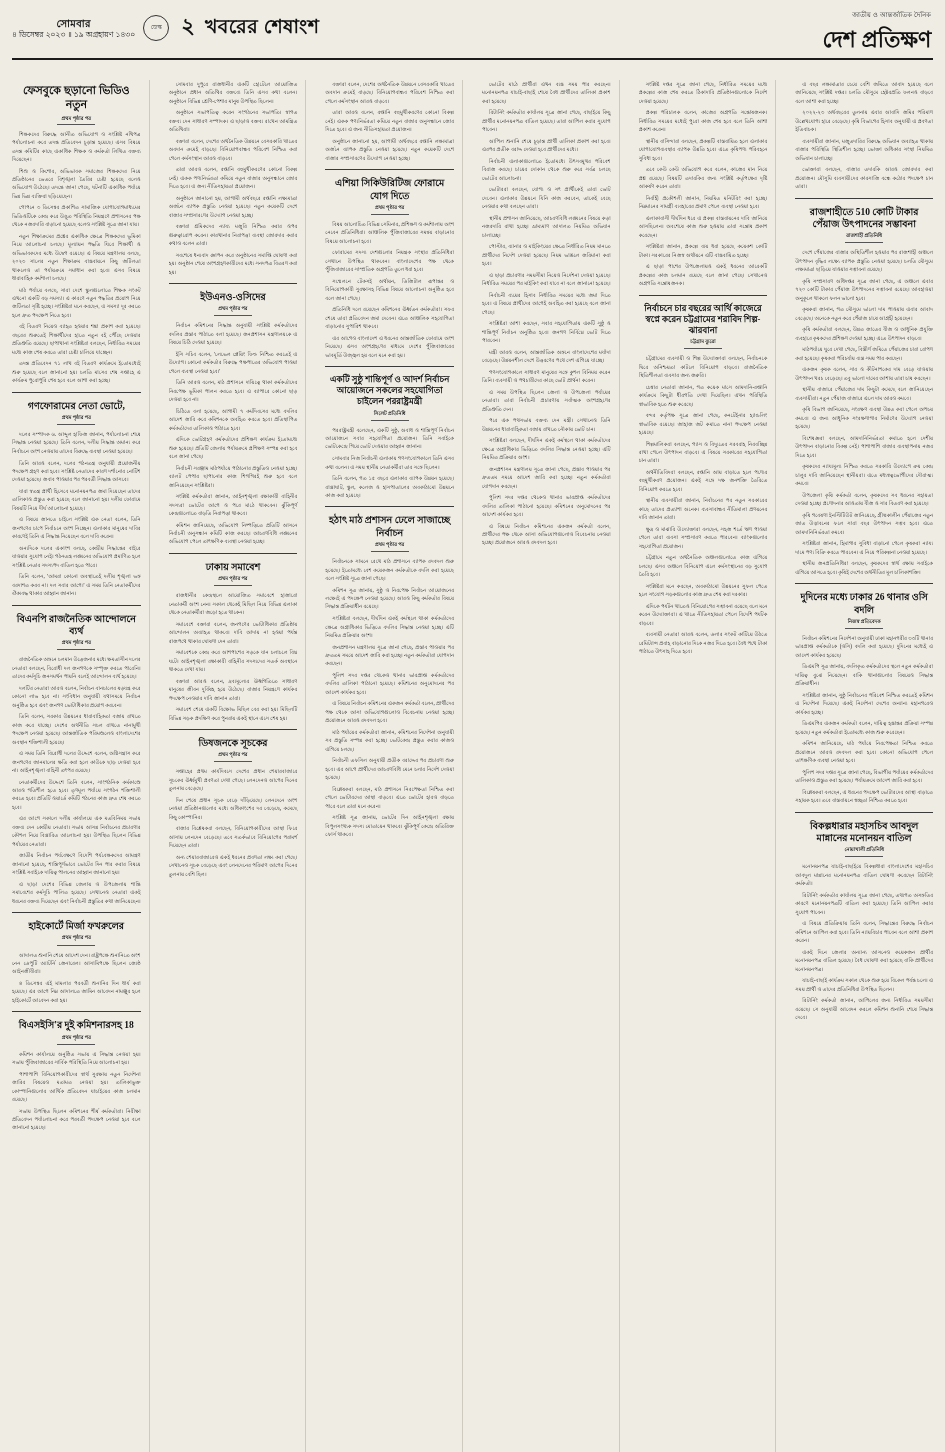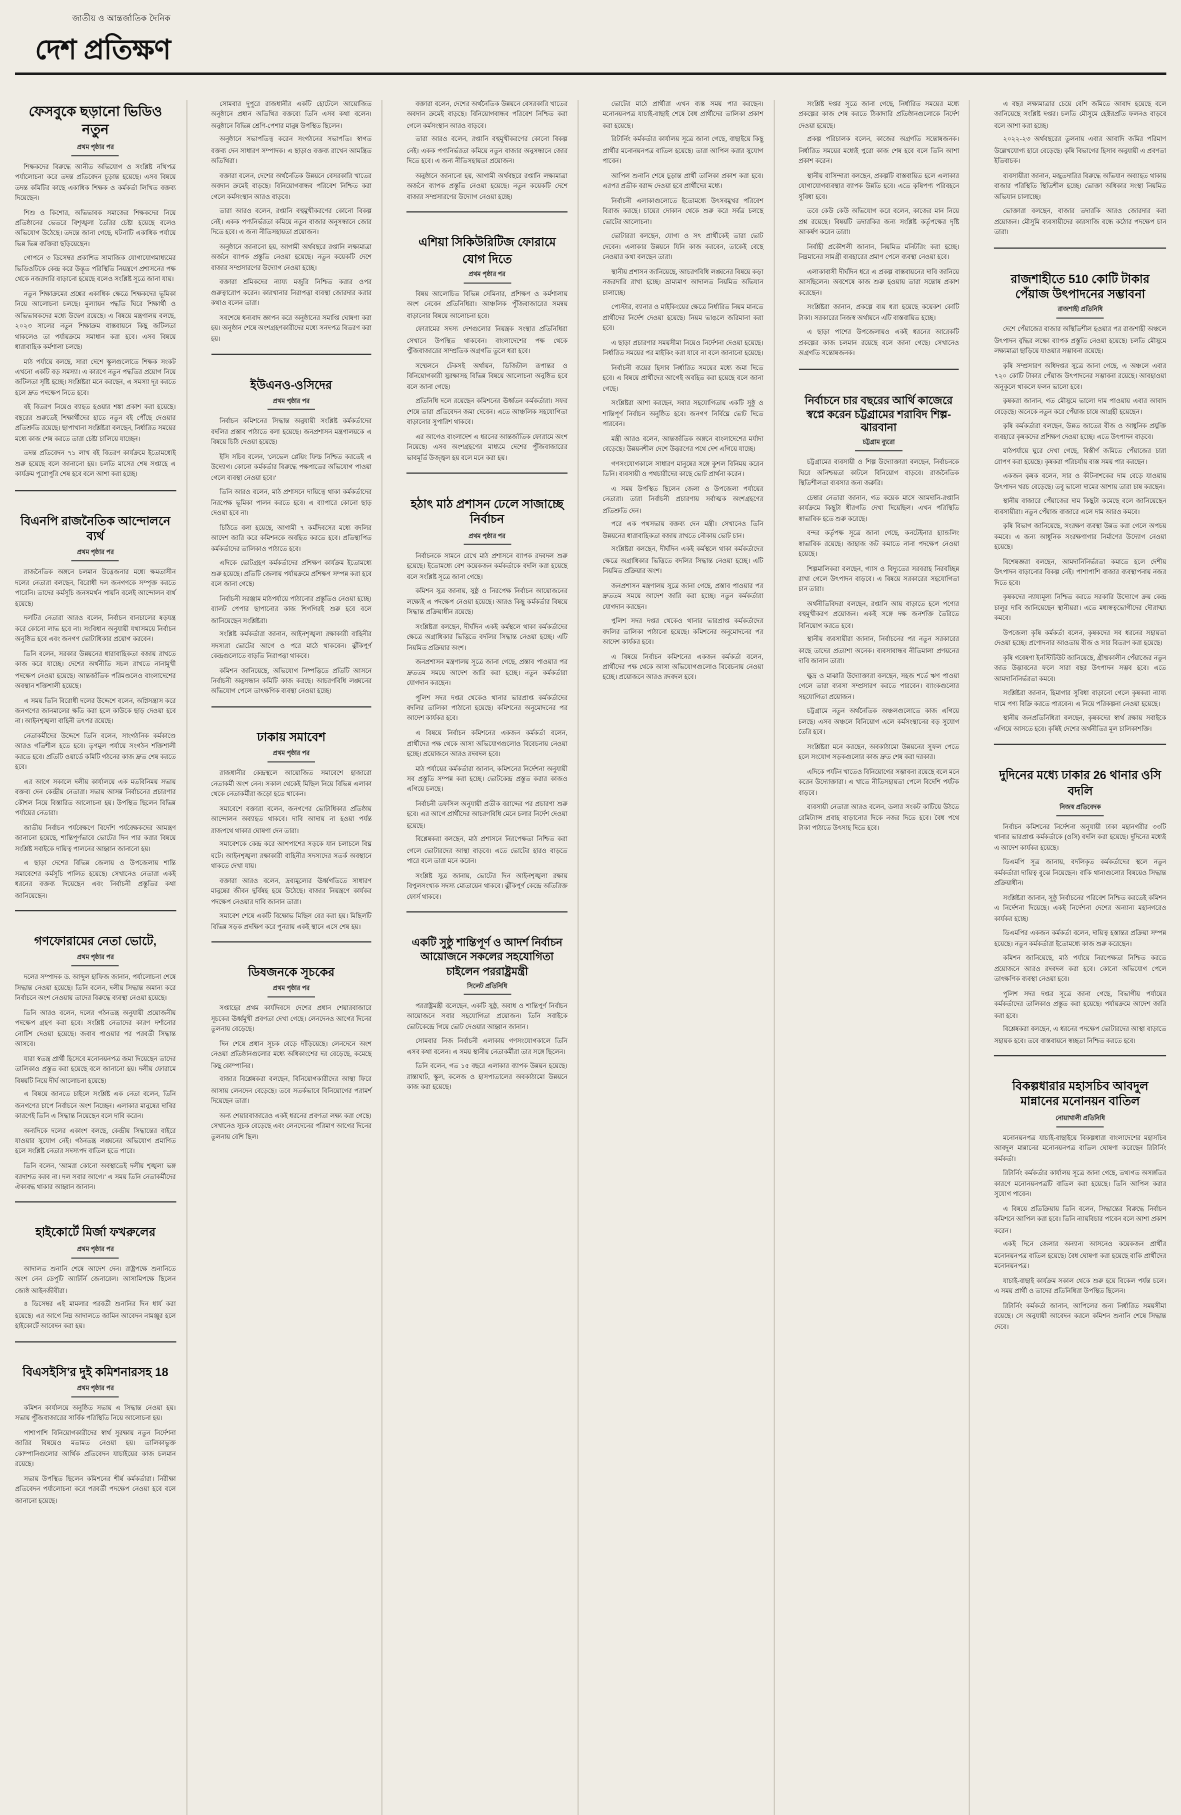--- a/index.html
+++ b/index.html
@@ -63,74 +63,83 @@
   .hl.h4{font-size:8.6px;}
   .byline{
     font-size:5px;text-align:center;color:#222;font-weight:bold;
     margin-bottom:3px;padding-bottom:2px;
   }
   .byline:after{
     content:"";display:block;width:38px;height:1px;background:#555;
     margin:2px auto 0 auto;
   }
   p.body{margin:0 0 3.2px 0;text-indent:7px;}
-  .rule-top{border-top:1px solid #3a3a3a;padding-top:16px;margin-top:5px;}
+  .rule-top{border-top:1px solid #3a3a3a;padding-top:4px;margin-top:5px;font-family:Liberation Serif, serif;}
 </style>
 </head>
 <body>
 
 <div class="page">
 
   <div class="masthead">
+    <div class="mh-left">
+      <div class="mh-dateblock">
+        <div class="mh-day">সোমবার</div>
+        <div class="mh-date">৪ ডিসেম্বর ২০২৩ ॥ ১৯ অগ্রহায়ণ ১৪৩০</div>
+      </div>
+      <div class="mh-seal">ডেস্ক</div>
+      <div class="mh-pageno">২</div>
+      <div class="mh-section">খবরের শেষাংশ</div>
+    </div>
     <div class="mh-right">
       <div class="mh-tag">জাতীয় ও আন্তর্জাতিক দৈনিক</div>
       <div class="mh-logo">দেশ প্রতিক্ষণ</div>
     </div>
   </div>
 
   <div class="cols">
 
     <div class="col">
       <div class="art">
         <div class="hl h2">ফেসবুকে ছড়ানো ভিডিও নতুন</div>
         <div class="byline">প্রথম পৃষ্ঠার পর</div>
         <p class="body">শিক্ষকদের বিরুদ্ধে আনীত অভিযোগ ও সংশ্লিষ্ট নথিপত্র পর্যালোচনা করে তদন্ত প্রতিবেদন চূড়ান্ত হয়েছে। এসব বিষয়ে তদন্ত কমিটির কাছে একাধিক শিক্ষক ও কর্মকর্তা লিখিত বক্তব্য দিয়েছেন।</p>
         <p class="body">শিশু ও কিশোর, অভিভাবক সমাজের শিক্ষকদের নিয়ে প্রতিষ্ঠানের ভেতরে বিশৃঙ্খলা তৈরির চেষ্টা হয়েছে বলেও অভিযোগ উঠেছে। তদন্তে জানা গেছে, ঘটনাটি একাধিক পর্যায়ে ভিন্ন ভিন্ন ব্যক্তিরা ছড়িয়েছেন।</p>
         <p class="body">গোপনে ৩ ডিসেম্বর প্রকাশিত সামাজিক যোগাযোগমাধ্যমের ভিডিওটিকে কেন্দ্র করে উদ্ভূত পরিস্থিতি নিয়ন্ত্রণে প্রশাসনের পক্ষ থেকে নজরদারি বাড়ানো হয়েছে বলেও সংশ্লিষ্ট সূত্রে জানা যায়।</p>
         <p class="body">নতুন শিক্ষাক্রমের প্রশ্নের একাধিক ক্ষেত্রে শিক্ষকদের ভূমিকা নিয়ে আলোচনা চলছে। মূল্যায়ন পদ্ধতি ঘিরে শিক্ষার্থী ও অভিভাবকদের মধ্যে উদ্বেগ রয়েছে। এ বিষয়ে মন্ত্রণালয় বলছে, ২০২৩ সালের নতুন শিক্ষাক্রম বাস্তবায়নে কিছু জটিলতা থাকলেও তা পর্যায়ক্রমে সমাধান করা হবে। এসব বিষয়ে ধারাবাহিক কর্মশালা চলছে।</p>
         <p class="body">মাঠ পর্যায়ে বলছে, সারা দেশে স্কুলগুলোতে শিক্ষক সংকট এখনো একটি বড় সমস্যা। এ কারণে নতুন পদ্ধতির প্রয়োগ নিয়ে জটিলতা সৃষ্টি হচ্ছে। সংশ্লিষ্টরা মনে করছেন, এ সমস্যা দূর করতে হলে দ্রুত পদক্ষেপ নিতে হবে।</p>
         <p class="body">বই বিতরণ নিয়েও ব্যাহত হওয়ার শঙ্কা প্রকাশ করা হয়েছে। বছরের শুরুতেই শিক্ষার্থীদের হাতে নতুন বই পৌঁছে দেওয়ার প্রতিশ্রুতি রয়েছে। ছাপাখানা সংশ্লিষ্টরা বলছেন, নির্ধারিত সময়ের মধ্যে কাজ শেষ করতে তারা চেষ্টা চালিয়ে যাচ্ছেন।</p>
         <p class="body">তদন্ত প্রতিবেদন ৭১ লাখ বই বিতরণ কার্যক্রমে ইতোমধ্যেই শুরু হয়েছে বলে জানানো হয়। চলতি মাসের শেষ সপ্তাহে এ কার্যক্রম পুরোপুরি শেষ হবে বলে আশা করা হচ্ছে।</p>
+      </div>
+
+      <div class="art rule-top">
+        <div class="hl h3">গণফোরামের নেতা ভোটে,</div>
+        <div class="byline">প্রথম পৃষ্ঠার পর</div>
+        <p class="body">দলের সম্পাদক ড. আব্দুল হাফিজ জানান, পর্যালোচনা শেষে সিদ্ধান্ত নেওয়া হয়েছে। তিনি বলেন, দলীয় সিদ্ধান্ত অমান্য করে নির্বাচনে অংশ নেওয়ায় তাদের বিরুদ্ধে ব্যবস্থা নেওয়া হয়েছে।</p>
+        <p class="body">তিনি আরও বলেন, দলের গঠনতন্ত্র অনুযায়ী প্রয়োজনীয় পদক্ষেপ গ্রহণ করা হবে। সংশ্লিষ্ট নেতাদের কারণ দর্শানোর নোটিশ দেওয়া হয়েছে। জবাব পাওয়ার পর পরবর্তী সিদ্ধান্ত আসবে।</p>
+        <p class="body">যারা স্বতন্ত্র প্রার্থী হিসেবে মনোনয়নপত্র জমা দিয়েছেন তাদের তালিকাও প্রস্তুত করা হয়েছে বলে জানানো হয়। দলীয় ফোরামে বিষয়টি নিয়ে দীর্ঘ আলোচনা হয়েছে।</p>
+        <p class="body">এ বিষয়ে জানতে চাইলে সংশ্লিষ্ট এক নেতা বলেন, তিনি জনগণের চাপে নির্বাচনে অংশ নিচ্ছেন। এলাকার মানুষের দাবির কারণেই তিনি এ সিদ্ধান্ত নিয়েছেন বলে দাবি করেন।</p>
+        <p class="body">অন্যদিকে দলের একাংশ বলছে, কেন্দ্রীয় সিদ্ধান্তের বাইরে যাওয়ার সুযোগ নেই। গঠনতন্ত্র লঙ্ঘনের অভিযোগ প্রমাণিত হলে সংশ্লিষ্ট নেতার সদস্যপদ বাতিল হতে পারে।</p>
+        <p class="body">তিনি বলেন, 'আমরা কোনো অবস্থাতেই দলীয় শৃঙ্খলা ভঙ্গ বরদাশত করব না। দল সবার আগে।' এ সময় তিনি নেতাকর্মীদের ঐক্যবদ্ধ থাকার আহ্বান জানান।</p>
       </div>
 
       <div class="art rule-top">
         <div class="hl h3">বিএনপি রাজনৈতিক আন্দোলনে ব্যর্থ</div>
         <div class="byline">প্রথম পৃষ্ঠার পর</div>
         <p class="body">রাজনৈতিক অঙ্গনে চলমান উত্তেজনার মধ্যে ক্ষমতাসীন দলের নেতারা বলছেন, বিরোধী দল জনগণকে সম্পৃক্ত করতে পারেনি। তাদের কর্মসূচি জনসমর্থন পায়নি বলেই আন্দোলন ব্যর্থ হয়েছে।</p>
         <p class="body">দলটির নেতারা আরও বলেন, নির্বাচন বানচালের ষড়যন্ত্র করে কোনো লাভ হবে না। সংবিধান অনুযায়ী যথাসময়ে নির্বাচন অনুষ্ঠিত হবে এবং জনগণ ভোটাধিকার প্রয়োগ করবেন।</p>
         <p class="body">তিনি বলেন, সরকার উন্নয়নের ধারাবাহিকতা বজায় রাখতে কাজ করে যাচ্ছে। দেশের অর্থনীতি সচল রাখতে নানামুখী পদক্ষেপ নেওয়া হয়েছে। আন্তর্জাতিক পরিমণ্ডলেও বাংলাদেশের অবস্থান শক্তিশালী হয়েছে।</p>
         <p class="body">এ সময় তিনি বিরোধী দলের উদ্দেশে বলেন, অগ্নিসন্ত্রাস করে জনগণের জানমালের ক্ষতি করা হলে কাউকে ছাড় দেওয়া হবে না। আইনশৃঙ্খলা বাহিনী তৎপর রয়েছে।</p>
         <p class="body">নেতাকর্মীদের উদ্দেশে তিনি বলেন, সাংগঠনিক কর্মকাণ্ডে আরও গতিশীল হতে হবে। তৃণমূল পর্যায়ে সংগঠন শক্তিশালী করতে হবে। প্রতিটি ওয়ার্ডে কমিটি গঠনের কাজ দ্রুত শেষ করতে হবে।</p>
         <p class="body">এর আগে সকালে দলীয় কার্যালয়ে এক মতবিনিময় সভায় বক্তব্য দেন কেন্দ্রীয় নেতারা। সভায় আসন্ন নির্বাচনের প্রচারণার কৌশল নিয়ে বিস্তারিত আলোচনা হয়। উপস্থিত ছিলেন বিভিন্ন পর্যায়ের নেতারা।</p>
         <p class="body">জাতীয় নির্বাচন পর্যবেক্ষণে বিদেশি পর্যবেক্ষকদের আমন্ত্রণ জানানো হয়েছে, শান্তিপূর্ণভাবে ভোটের দিন পার করার বিষয়ে সংশ্লিষ্ট সবাইকে দায়িত্ব পালনের আহ্বান জানানো হয়।</p>
         <p class="body">এ ছাড়া দেশের বিভিন্ন জেলায় ও উপজেলায় শান্তি সমাবেশের কর্মসূচি পালিত হয়েছে। সেখানেও নেতারা একই ধরনের বক্তব্য দিয়েছেন এবং নির্বাচনী প্রস্তুতির কথা জানিয়েছেন।</p>
       </div>
 
       <div class="art rule-top">
-        <div class="hl h3">গণফোরামের নেতা ভোটে,</div>
-        <div class="byline">প্রথম পৃষ্ঠার পর</div>
-        <p class="body">দলের সম্পাদক ড. আব্দুল হাফিজ জানান, পর্যালোচনা শেষে সিদ্ধান্ত নেওয়া হয়েছে। তিনি বলেন, দলীয় সিদ্ধান্ত অমান্য করে নির্বাচনে অংশ নেওয়ায় তাদের বিরুদ্ধে ব্যবস্থা নেওয়া হয়েছে।</p>
-        <p class="body">তিনি আরও বলেন, দলের গঠনতন্ত্র অনুযায়ী প্রয়োজনীয় পদক্ষেপ গ্রহণ করা হবে। সংশ্লিষ্ট নেতাদের কারণ দর্শানোর নোটিশ দেওয়া হয়েছে। জবাব পাওয়ার পর পরবর্তী সিদ্ধান্ত আসবে।</p>
-        <p class="body">যারা স্বতন্ত্র প্রার্থী হিসেবে মনোনয়নপত্র জমা দিয়েছেন তাদের তালিকাও প্রস্তুত করা হয়েছে বলে জানানো হয়। দলীয় ফোরামে বিষয়টি নিয়ে দীর্ঘ আলোচনা হয়েছে।</p>
-        <p class="body">এ বিষয়ে জানতে চাইলে সংশ্লিষ্ট এক নেতা বলেন, তিনি জনগণের চাপে নির্বাচনে অংশ নিচ্ছেন। এলাকার মানুষের দাবির কারণেই তিনি এ সিদ্ধান্ত নিয়েছেন বলে দাবি করেন।</p>
-        <p class="body">অন্যদিকে দলের একাংশ বলছে, কেন্দ্রীয় সিদ্ধান্তের বাইরে যাওয়ার সুযোগ নেই। গঠনতন্ত্র লঙ্ঘনের অভিযোগ প্রমাণিত হলে সংশ্লিষ্ট নেতার সদস্যপদ বাতিল হতে পারে।</p>
-        <p class="body">তিনি বলেন, 'আমরা কোনো অবস্থাতেই দলীয় শৃঙ্খলা ভঙ্গ বরদাশত করব না। দল সবার আগে।' এ সময় তিনি নেতাকর্মীদের ঐক্যবদ্ধ থাকার আহ্বান জানান।</p>
-      </div>
-
-      <div class="art rule-top">
         <div class="hl h3">হাইকোর্টে মির্জা ফখরুলের</div>
         <div class="byline">প্রথম পৃষ্ঠার পর</div>
         <p class="body">আদালত শুনানি শেষে আদেশ দেন। রাষ্ট্রপক্ষে শুনানিতে অংশ নেন ডেপুটি অ্যাটর্নি জেনারেল। আসামিপক্ষে ছিলেন জ্যেষ্ঠ আইনজীবীরা।</p>
         <p class="body">৪ ডিসেম্বর এই মামলার পরবর্তী শুনানির দিন ধার্য করা হয়েছে। এর আগে নিম্ন আদালতে জামিন আবেদন নামঞ্জুর হলে হাইকোর্টে আবেদন করা হয়।</p>
       </div>
 
       <div class="art rule-top">
         <div class="hl h3">বিএসইসি'র দুই কমিশনারসহ 18</div>
         <div class="byline">প্রথম পৃষ্ঠার পর</div>
         <p class="body">কমিশন কার্যালয়ে অনুষ্ঠিত সভায় এ সিদ্ধান্ত নেওয়া হয়। সভায় পুঁজিবাজারের সার্বিক পরিস্থিতি নিয়ে আলোচনা হয়।</p>
@@ -191,43 +200,43 @@
       </div>
 
       <div class="art rule-top">
         <div class="hl h3">এশিয়া সিকিউরিটিজ ফোরামে যোগ দিতে</div>
         <div class="byline">প্রথম পৃষ্ঠার পর</div>
         <p class="body">বিষয় আলোচিত বিভিন্ন সেমিনার, প্রশিক্ষণ ও কর্মশালায় অংশ নেবেন প্রতিনিধিরা। আঞ্চলিক পুঁজিবাজারের সমন্বয় বাড়ানোর বিষয়ে আলোচনা হবে।</p>
         <p class="body">ফোরামের সদস্য দেশগুলোর নিয়ন্ত্রক সংস্থার প্রতিনিধিরা সেখানে উপস্থিত থাকবেন। বাংলাদেশের পক্ষ থেকে পুঁজিবাজারের সাম্প্রতিক অগ্রগতি তুলে ধরা হবে।</p>
         <p class="body">সম্মেলনে টেকসই অর্থায়ন, ডিজিটাল রূপান্তর ও বিনিয়োগকারী সুরক্ষাসহ বিভিন্ন বিষয়ে আলোচনা অনুষ্ঠিত হবে বলে জানা গেছে।</p>
         <p class="body">প্রতিনিধি দলে রয়েছেন কমিশনের ঊর্ধ্বতন কর্মকর্তারা। সফর শেষে তারা প্রতিবেদন জমা দেবেন। এতে আঞ্চলিক সহযোগিতা বাড়ানোর সুপারিশ থাকবে।</p>
         <p class="body">এর আগেও বাংলাদেশ এ ধরনের আন্তর্জাতিক ফোরামে অংশ নিয়েছে। এসব অংশগ্রহণের মাধ্যমে দেশের পুঁজিবাজারের ভাবমূর্তি উজ্জ্বল হয় বলে মনে করা হয়।</p>
+      </div>
+
+      <div class="art rule-top">
+        <div class="hl h4">একটি সুষ্ঠু শান্তিপূর্ণ ও আদর্শ নির্বাচন আয়োজনে সকলের সহযোগিতা চাইলেন পররাষ্ট্রমন্ত্রী</div>
+        <div class="byline">সিলেট প্রতিনিধি</div>
+        <p class="body">পররাষ্ট্রমন্ত্রী বলেছেন, একটি সুষ্ঠু, অবাধ ও শান্তিপূর্ণ নির্বাচন আয়োজনে সবার সহযোগিতা প্রয়োজন। তিনি সবাইকে ভোটকেন্দ্রে গিয়ে ভোট দেওয়ার আহ্বান জানান।</p>
+        <p class="body">সোমবার নিজ নির্বাচনী এলাকায় গণসংযোগকালে তিনি এসব কথা বলেন। এ সময় স্থানীয় নেতাকর্মীরা তার সঙ্গে ছিলেন।</p>
+        <p class="body">তিনি বলেন, গত ১৫ বছরে এলাকার ব্যাপক উন্নয়ন হয়েছে। রাস্তাঘাট, স্কুল, কলেজ ও হাসপাতালের অবকাঠামো উন্নয়নে কাজ করা হয়েছে।</p>
       </div>
 
       <div class="art rule-top">
         <div class="hl h3">হঠাৎ মাঠ প্রশাসন ঢেলে সাজাচ্ছে নির্বাচন</div>
         <div class="byline">প্রথম পৃষ্ঠার পর</div>
         <p class="body">নির্বাচনকে সামনে রেখে মাঠ প্রশাসনে ব্যাপক রদবদল শুরু হয়েছে। ইতোমধ্যে বেশ কয়েকজন কর্মকর্তাকে বদলি করা হয়েছে বলে সংশ্লিষ্ট সূত্রে জানা গেছে।</p>
         <p class="body">কমিশন সূত্র জানায়, সুষ্ঠু ও নিরপেক্ষ নির্বাচন আয়োজনের লক্ষ্যেই এ পদক্ষেপ নেওয়া হয়েছে। আরও কিছু কর্মকর্তার বিষয়ে সিদ্ধান্ত প্রক্রিয়াধীন রয়েছে।</p>
         <p class="body">সংশ্লিষ্টরা বলছেন, দীর্ঘদিন একই কর্মস্থলে থাকা কর্মকর্তাদের ক্ষেত্রে অগ্রাধিকার ভিত্তিতে বদলির সিদ্ধান্ত নেওয়া হচ্ছে। এটি নিয়মিত প্রক্রিয়ার অংশ।</p>
         <p class="body">জনপ্রশাসন মন্ত্রণালয় সূত্রে জানা গেছে, প্রস্তাব পাওয়ার পর দ্রুততম সময়ে আদেশ জারি করা হচ্ছে। নতুন কর্মকর্তারা যোগদান করছেন।</p>
         <p class="body">পুলিশ সদর দপ্তর থেকেও থানার ভারপ্রাপ্ত কর্মকর্তাদের বদলির তালিকা পাঠানো হয়েছে। কমিশনের অনুমোদনের পর আদেশ কার্যকর হবে।</p>
         <p class="body">এ বিষয়ে নির্বাচন কমিশনের একজন কর্মকর্তা বলেন, প্রার্থীদের পক্ষ থেকে আসা অভিযোগগুলোও বিবেচনায় নেওয়া হচ্ছে। প্রয়োজনে আরও রদবদল হবে।</p>
         <p class="body">মাঠ পর্যায়ের কর্মকর্তারা জানান, কমিশনের নির্দেশনা অনুযায়ী সব প্রস্তুতি সম্পন্ন করা হচ্ছে। ভোটকেন্দ্র প্রস্তুত করার কাজও এগিয়ে চলছে।</p>
         <p class="body">নির্বাচনী তফসিল অনুযায়ী প্রতীক বরাদ্দের পর প্রচারণা শুরু হবে। এর আগে প্রার্থীদের আচরণবিধি মেনে চলার নির্দেশ দেওয়া হয়েছে।</p>
         <p class="body">বিশ্লেষকরা বলছেন, মাঠ প্রশাসনে নিরপেক্ষতা নিশ্চিত করা গেলে ভোটারদের আস্থা বাড়বে। এতে ভোটের হারও বাড়তে পারে বলে তারা মনে করেন।</p>
         <p class="body">সংশ্লিষ্ট সূত্র জানায়, ভোটের দিন আইনশৃঙ্খলা রক্ষায় বিপুলসংখ্যক সদস্য মোতায়েন থাকবে। ঝুঁকিপূর্ণ কেন্দ্রে অতিরিক্ত ফোর্স থাকবে।</p>
-      </div>
-
-      <div class="art rule-top">
-        <div class="hl h4">একটি সুষ্ঠু শান্তিপূর্ণ ও আদর্শ নির্বাচন আয়োজনে সকলের সহযোগিতা চাইলেন পররাষ্ট্রমন্ত্রী</div>
-        <div class="byline">সিলেট প্রতিনিধি</div>
-        <p class="body">পররাষ্ট্রমন্ত্রী বলেছেন, একটি সুষ্ঠু, অবাধ ও শান্তিপূর্ণ নির্বাচন আয়োজনে সবার সহযোগিতা প্রয়োজন। তিনি সবাইকে ভোটকেন্দ্রে গিয়ে ভোট দেওয়ার আহ্বান জানান।</p>
-        <p class="body">সোমবার নিজ নির্বাচনী এলাকায় গণসংযোগকালে তিনি এসব কথা বলেন। এ সময় স্থানীয় নেতাকর্মীরা তার সঙ্গে ছিলেন।</p>
-        <p class="body">তিনি বলেন, গত ১৫ বছরে এলাকার ব্যাপক উন্নয়ন হয়েছে। রাস্তাঘাট, স্কুল, কলেজ ও হাসপাতালের অবকাঠামো উন্নয়নে কাজ করা হয়েছে।</p>
       </div>
     </div>
 
     <div class="col">
       <div class="art">
         <p class="body">ভোটের মাঠে প্রার্থীরা এখন ব্যস্ত সময় পার করছেন। মনোনয়নপত্র যাচাই-বাছাই শেষে বৈধ প্রার্থীদের তালিকা প্রকাশ করা হয়েছে।</p>
         <p class="body">রিটার্নিং কর্মকর্তার কার্যালয় সূত্রে জানা গেছে, বাছাইয়ে কিছু প্রার্থীর মনোনয়নপত্র বাতিল হয়েছে। তারা আপিল করার সুযোগ পাবেন।</p>
         <p class="body">আপিল শুনানি শেষে চূড়ান্ত প্রার্থী তালিকা প্রকাশ করা হবে। এরপর প্রতীক বরাদ্দ দেওয়া হবে প্রার্থীদের মধ্যে।</p>
         <p class="body">নির্বাচনী এলাকাগুলোতে ইতোমধ্যে উৎসবমুখর পরিবেশ বিরাজ করছে। চায়ের দোকান থেকে শুরু করে সর্বত্র চলছে ভোটের আলোচনা।</p>
         <p class="body">ভোটাররা বলছেন, যোগ্য ও সৎ প্রার্থীকেই তারা ভোট দেবেন। এলাকার উন্নয়নে যিনি কাজ করবেন, তাকেই বেছে নেওয়ার কথা বলছেন তারা।</p>

